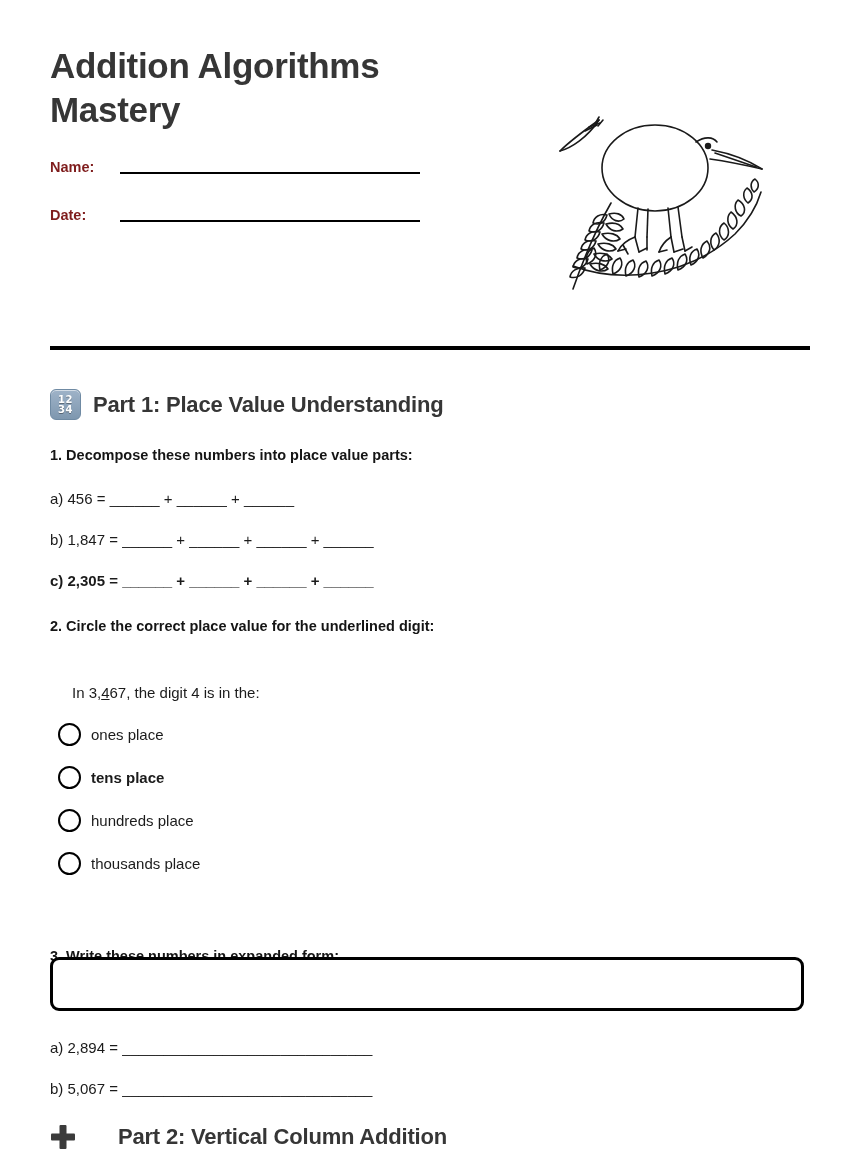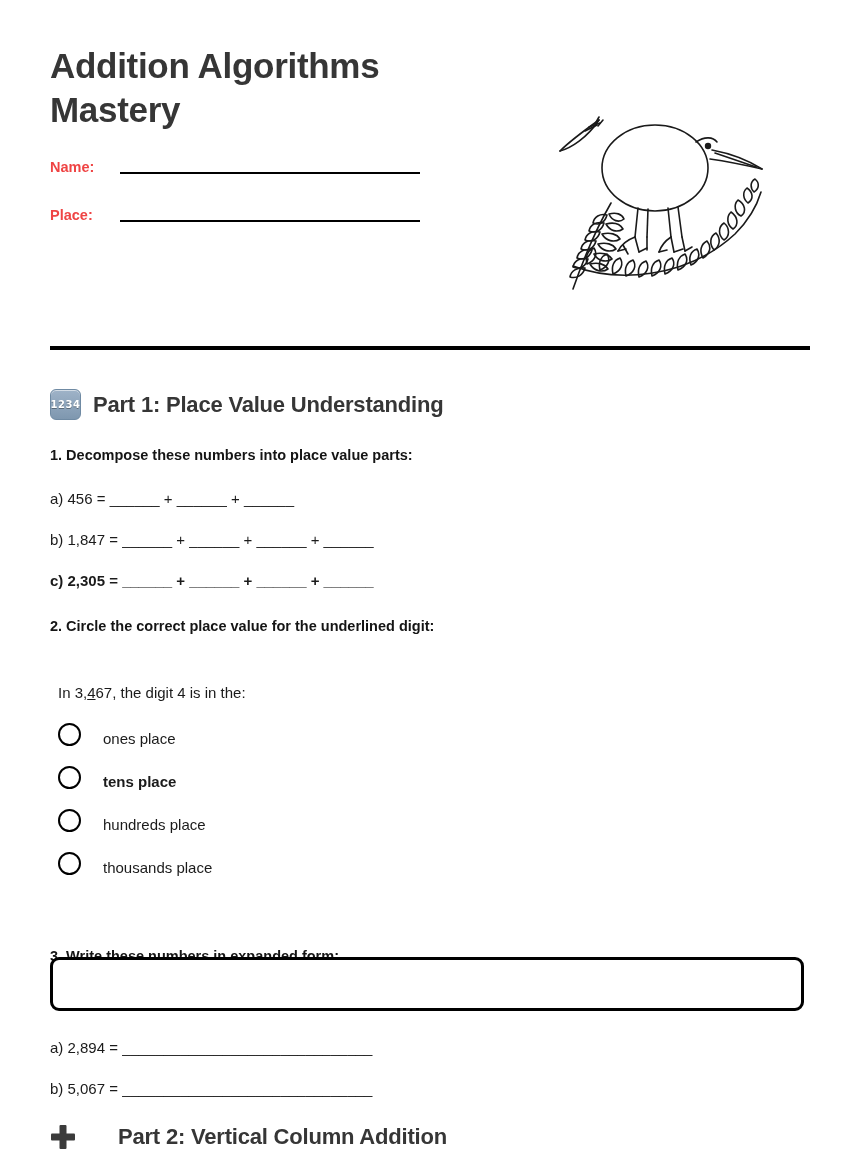--- a/index.html
+++ b/index.html
@@ -42,21 +42,21 @@
   .field-row {
     display: flex;
     align-items: flex-end;
     margin-top: 18px;
     height: 26px;
   }
   .field-row.date-row { margin-top: 22px; }
   .field-label {
     font-size: 14.5px;
     font-weight: bold;
-    color: #ef4444;
+    color: #7f1d1d;
     width: 70px;
     line-height: 1;
     padding-bottom: 2px;
   }
   .field-line {
     flex: 0 0 300px;
     height: 0;
     border-bottom: 2.5px solid #000;
     margin-left: 0px;
     margin-bottom: 2px;
@@ -99,21 +99,21 @@
 
   
   .numbers-icon {
     width: 29px;
     height: 29px;
     border-radius: 6px;
     background: linear-gradient(#9fb3c8, #7e97af);
     border: 1px solid #6f8aa3;
     box-shadow: inset 0 1px 0 rgba(255,255,255,0.55);
     display: flex;
-    flex-direction: row;
+    flex-direction: column;
     align-items: center;
     justify-content: center;
     font-family: "DejaVu Sans", sans-serif;
     font-size: 10px;
     font-weight: bold;
     color: #ffffff;
     line-height: 10px;
     text-shadow: 0 1px 0 rgba(0,0,0,0.35);
     flex: none;
   }
@@ -157,35 +157,35 @@
   .q-line {
     position: absolute;
     left: 50px;
     font-size: 15px;
     color: #1b1b1b;
     line-height: 1;
     white-space: nowrap;
   }
   .q-indent {
     position: absolute;
-    left: 58px;
+    left: 72px;
     font-size: 15px;
     color: #1b1b1b;
     line-height: 1;
     white-space: nowrap;
   }
   .q-indent u { text-decoration: underline; text-underline-offset: 1px; }
 
   
   .choice {
     position: absolute;
     left: 58px;
     display: flex;
-    align-items: flex-end;
-    gap: 22px;
+    align-items: center;
+    gap: 10px;
     height: 24px;
   }
   .radio-circle {
     width: 19px;
     height: 19px;
     border: 2.6px solid #000;
     border-radius: 50%;
     background: #fff;
     flex: none;
   }
@@ -219,21 +219,21 @@
       <div>Addition Algorithms</div>
       <div>Mastery</div>
     </div>
 
     <div class="field-row">
       <div class="field-label">Name:</div>
       <div class="field-line"></div>
     </div>
 
     <div class="field-row date-row">
-      <div class="field-label">Place:</div>
+      <div class="field-label">Date:</div>
       <div class="field-line"></div>
     </div>
   </div>
 
   <div class="illustration">
     <svg viewBox="0 0 225 195" xmlns="http://www.w3.org/2000/svg" fill="none" stroke="#1a1a1a" stroke-width="1.6" stroke-linecap="round" stroke-linejoin="round">
 
       <g>
         <path d="M5 47 C 14 38, 30 26, 44 16"></path>
         <path d="M5 47 C 16 44, 32 34, 44 16"></path>

